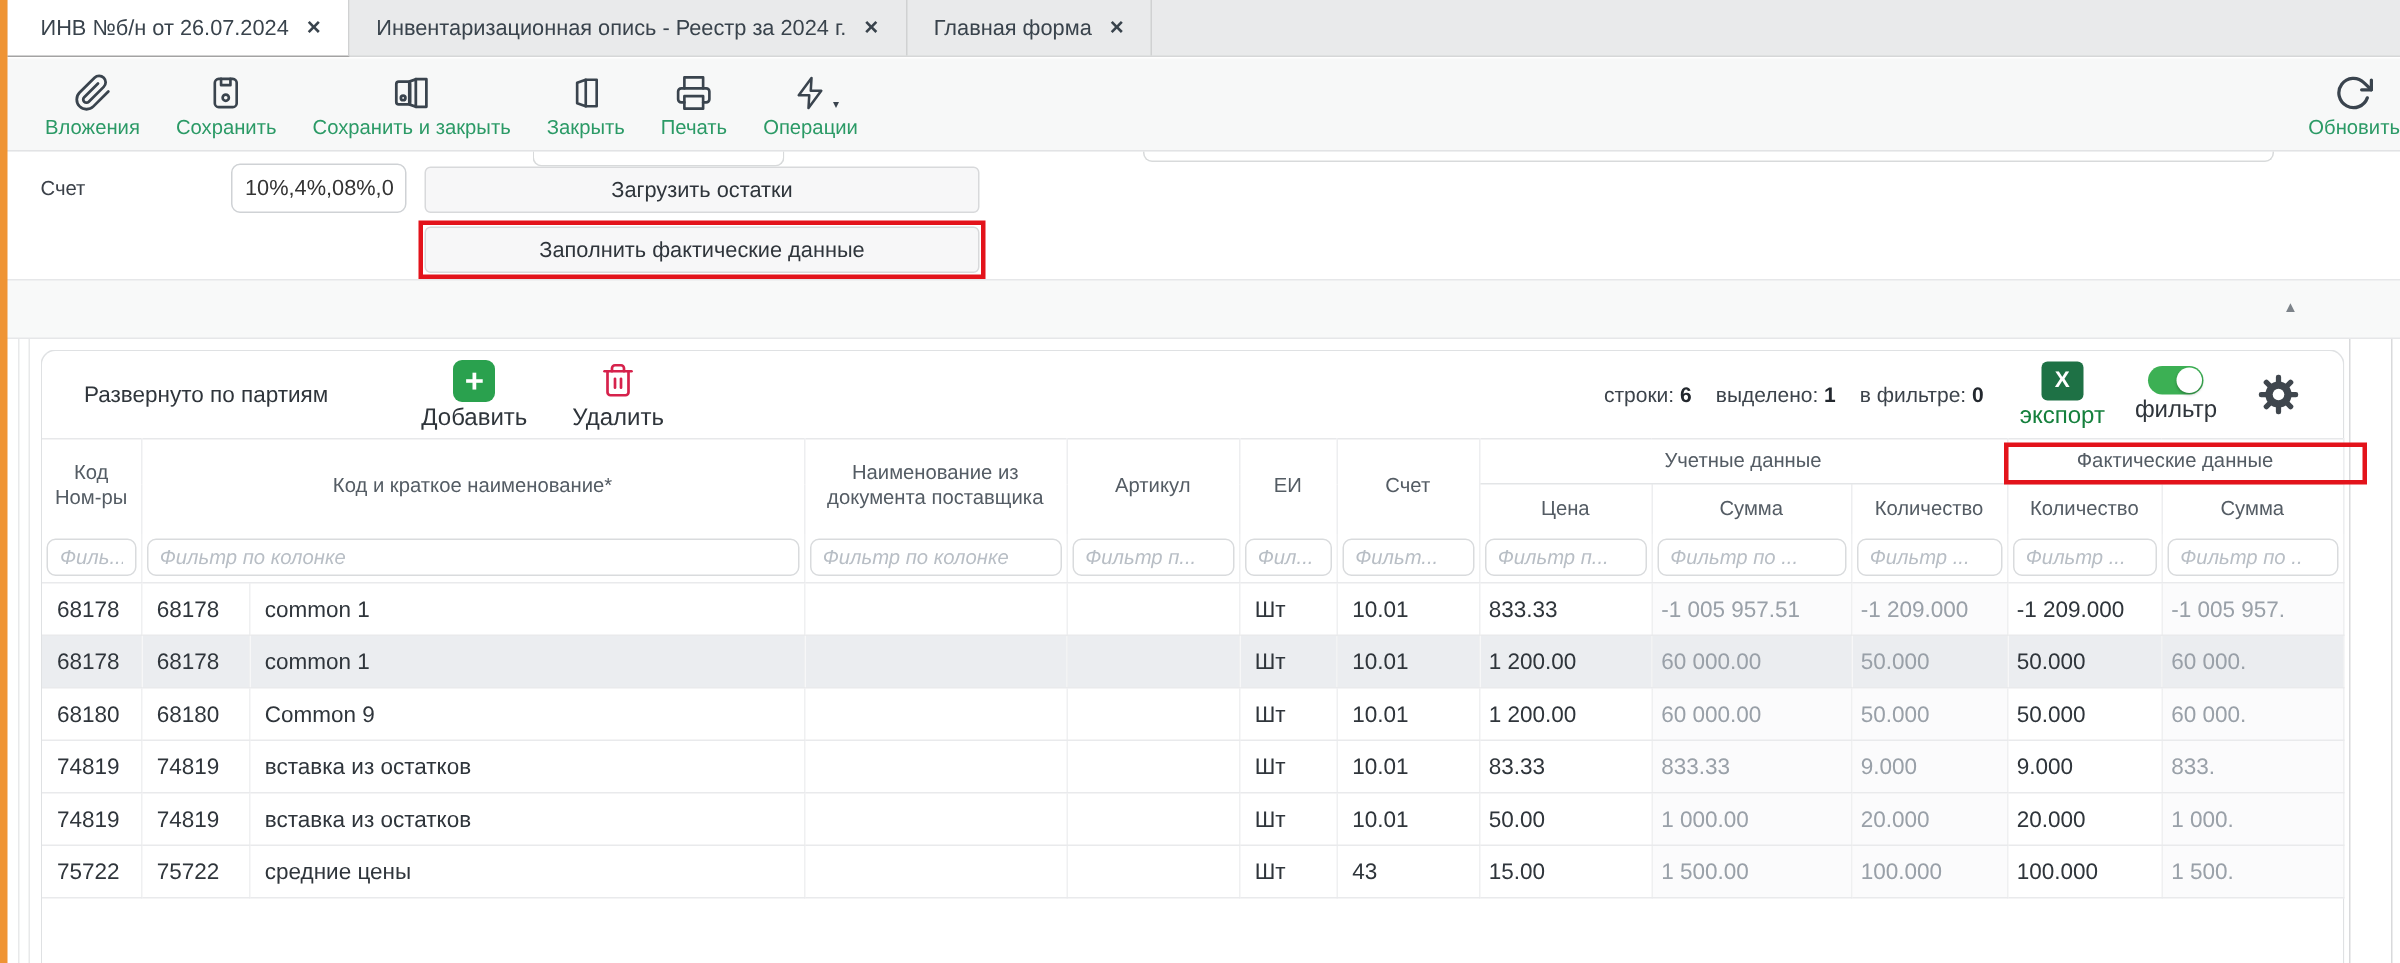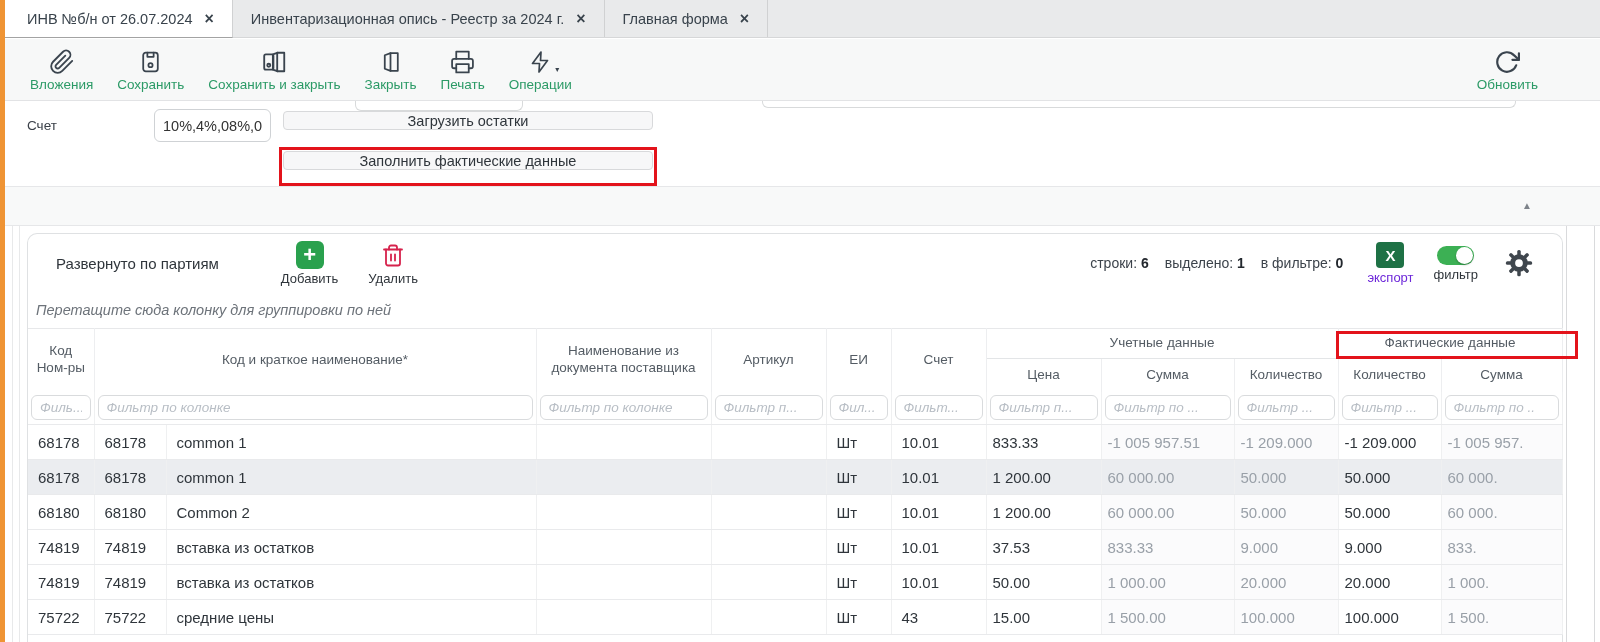--- a/index.html
+++ b/index.html
@@ -26,60 +26,60 @@
   .tab .x { font-size:16px; font-weight:bold; color:#39434c; line-height:1; }
 
   
   .toolbar { position:absolute; left:0; top:39px; width:1600px; height:62px; background:#f7f8f8;
     border-bottom:1px solid #e2e3e5; display:flex; align-items:center; z-index:5; }
   .titem { display:flex; flex-direction:column; align-items:center; justify-content:center; gap:3px; margin-left:24px; cursor:pointer; }
   .titem:first-child { margin-left:30px; }
   .ticon { height:28px; display:flex; align-items:flex-end; color:#3a444e; position:relative; }
   .ticon svg { display:block; }
   .tlabel { font-size:13.5px; color:#2b9a66; line-height:1; }
-  .titem.refresh { margin-left:auto; margin-right:62px; }
+  .titem.refresh { margin-left:auto; }
   .caret { position:absolute; right:-7px; bottom:1px; font-size:8px; color:#3a444e; }
 
   
   .formarea { position:absolute; left:0; top:101px; width:1600px; height:85px; background:#fff; z-index:2; }
   .part-field { position:absolute; border:1px solid #d8dadb; border-top:none; border-radius:0 0 6px 6px; background:#fff; }
   .partA { left:355px; top:-13px; width:168px; height:23px; }
   .partB { left:762px; top:-16px; width:754px; height:23px; }
   .flabel { position:absolute; left:27px; top:17px; font-size:13.5px; color:#3b4149; }
   .finput { position:absolute; left:154px; top:8px; width:117px; height:33px; border:1px solid #cfd2d5;
     border-radius:6px; padding:0 8px; font-size:14.5px; color:#333; font-family:inherit; }
-  .btn { position:absolute; left:283px; width:370px; height:19px; background:#f7f7f8; border:1px solid #d8d9db;
+  .btn { position:absolute; left:283px; width:370px; height:31px; background:#f7f7f8; border:1px solid #d8d9db;
     border-radius:4px; font-size:14.5px; color:#2f353b; display:flex; align-items:center; justify-content:center;
     cursor:pointer; font-family:inherit; }
   .btn.load { top:10px; }
   .redbox { position:absolute; left:279px; top:46px; width:378px; height:39px; border:3px solid #e3131b; z-index:3; }
   .redbox .btn { left:1px; top:1px; }
 
   
   .sechead { position:absolute; left:0; top:186px; width:1600px; height:40px; background:#f8f9f9;
     border-top:1px solid #e6e7e9; border-bottom:1px solid #e6e7e9; display:flex; align-items:center;
     padding-left:27px; z-index:2; }
   .sechead .ttl { font-size:14px; font-weight:bold; color:#2f353b; letter-spacing:.2px; }
   .collapse { position:absolute; left:1522px; top:13px; font-size:10px; color:#7d838a; cursor:pointer; }
 
   
   .panel { position:absolute; left:27px; top:233px; width:1536px; height:409px; background:#fff;
     border:1px solid #dfe1e3; border-bottom:none; border-radius:10px 10px 0 0; z-index:2; }
   .ptool { height:58px; display:flex; align-items:center; }
   .mode { margin-left:28px; font-size:15px; color:#2f353b; }
   .pitem { display:flex; flex-direction:column; align-items:center; gap:3px; cursor:pointer; }
-  .pitem .plabel { font-size:13px; color:#2f353b; line-height:1; }
+  .pitem .plabel { font-size:16px; color:#2f353b; line-height:1; }
   .addic { width:28px; height:28px; background:#2aa14e; border-radius:6px; color:#fff; display:flex;
     align-items:center; justify-content:center; font-size:22px; line-height:1; font-weight:bold; }
   .delic { height:28px; display:flex; align-items:center; color:#d6224c; }
   .stats { margin-left:auto; display:flex; align-items:center; gap:16px; font-size:14px; color:#3c434b; }
   .stats b { color:#23282e; }
   .xic { width:28px; height:26px; background:#1e7145; border-radius:4px; color:#fff; font-weight:bold;
     font-size:15px; display:flex; align-items:center; justify-content:center; }
-  .pitem .green { color:#6d28d9; }
+  .pitem .green { color:#15803d; }
   .togglewrap { margin-left:20px;align-items:center; }
   .toggle { width:37px; height:19px; background:#3cb054; border-radius:10px; position:relative; }
   .toggle .knob { position:absolute; right:1px; top:1px; width:17px; height:17px; background:#fff;
     border-radius:50%; box-shadow:0 1px 2px rgba(0,0,0,.3); }
   .gear { margin-left:26px; margin-right:28px; cursor:pointer; display:flex; align-items:center; }
   .hint { height:36px; display:flex; align-items:center; padding-left:8px; font-style:italic;
     color:#6d737a; font-size:14.5px; }
 
   
   table.grid { width:1534px; table-layout:fixed; border-collapse:collapse; font-size:15px; border-top:1px solid #e7e8ea; }
@@ -251,21 +251,20 @@
             <rect x="10.6" y="1.5" width="2.8" height="21" rx="1.2" transform="rotate(45 12 12)"></rect>
             <rect x="10.6" y="1.5" width="2.8" height="21" rx="1.2" transform="rotate(90 12 12)"></rect>
             <rect x="10.6" y="1.5" width="2.8" height="21" rx="1.2" transform="rotate(135 12 12)"></rect>
             <circle cx="12" cy="12" r="7"></circle>
           </g>
           <circle cx="12" cy="12" r="3.1" fill="#fff"></circle>
         </svg>
       </div>
     </div>
 
-    <div class="hint">Перетащите сюда колонку для группировки по ней</div>
 
     <table class="grid">
       <colgroup>
         <col style="width:66px">
           <col style="width:72px">
           <col style="width:370px">
           <col style="width:175px">
         <col style="width:115px">
           <col style="width:65px">
           <col style="width:95px">
@@ -335,40 +334,40 @@
           <td class="lt">10.01</td>
           <td class="num">1 200.00</td>
           <td class="num muted">60 000.00</td>
           <td class="num muted">50.000</td>
           <td class="num">50.000</td>
           <td class="num muted cut">60 000.</td>
         </tr>
         <tr>
           <td class="lt">68180</td>
           <td class="lt">68180</td>
-          <td class="lt">Common 2</td>
+          <td class="lt">Common 9</td>
           <td class="lt"></td>
           <td class="lt"></td>
           <td class="lt">Шт</td>
           <td class="lt">10.01</td>
           <td class="num">1 200.00</td>
           <td class="num muted">60 000.00</td>
           <td class="num muted">50.000</td>
           <td class="num">50.000</td>
           <td class="num muted cut">60 000.</td>
         </tr>
         <tr>
           <td class="lt">74819</td>
           <td class="lt">74819</td>
           <td class="lt">вставка из остатков</td>
           <td class="lt"></td>
           <td class="lt"></td>
           <td class="lt">Шт</td>
           <td class="lt">10.01</td>
-          <td class="num">37.53</td>
+          <td class="num">83.33</td>
           <td class="num muted">833.33</td>
           <td class="num muted">9.000</td>
           <td class="num">9.000</td>
           <td class="num muted cut">833.</td>
         </tr>
         <tr>
           <td class="lt">74819</td>
           <td class="lt">74819</td>
           <td class="lt">вставка из остатков</td>
           <td class="lt"></td>

